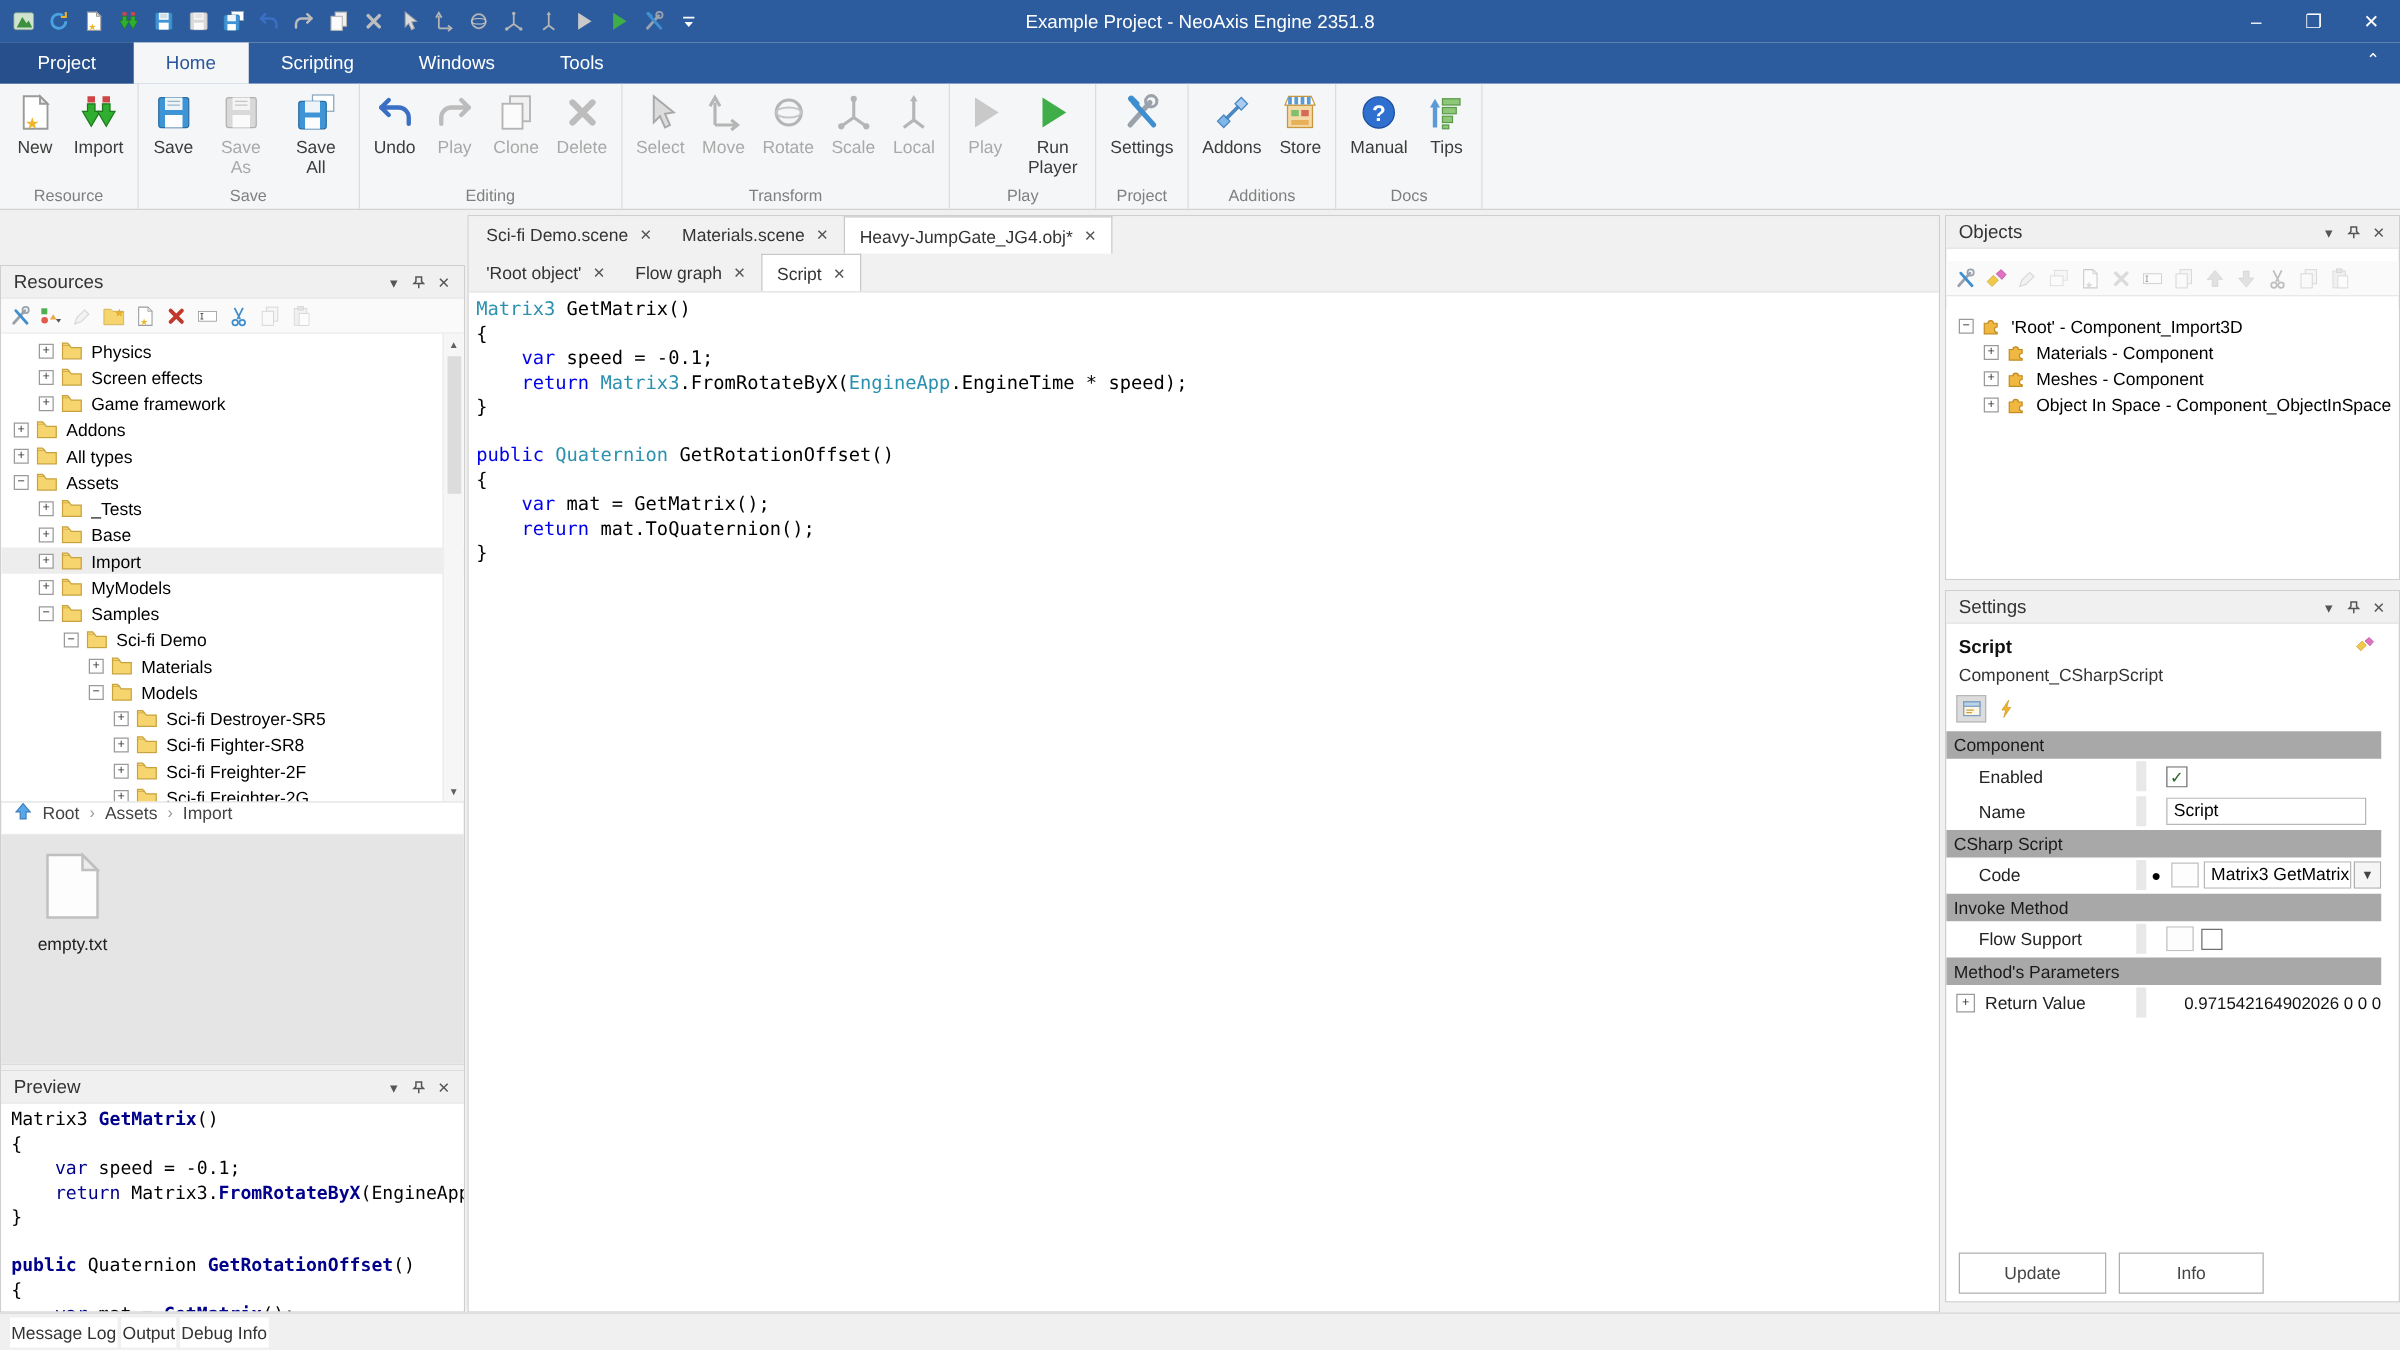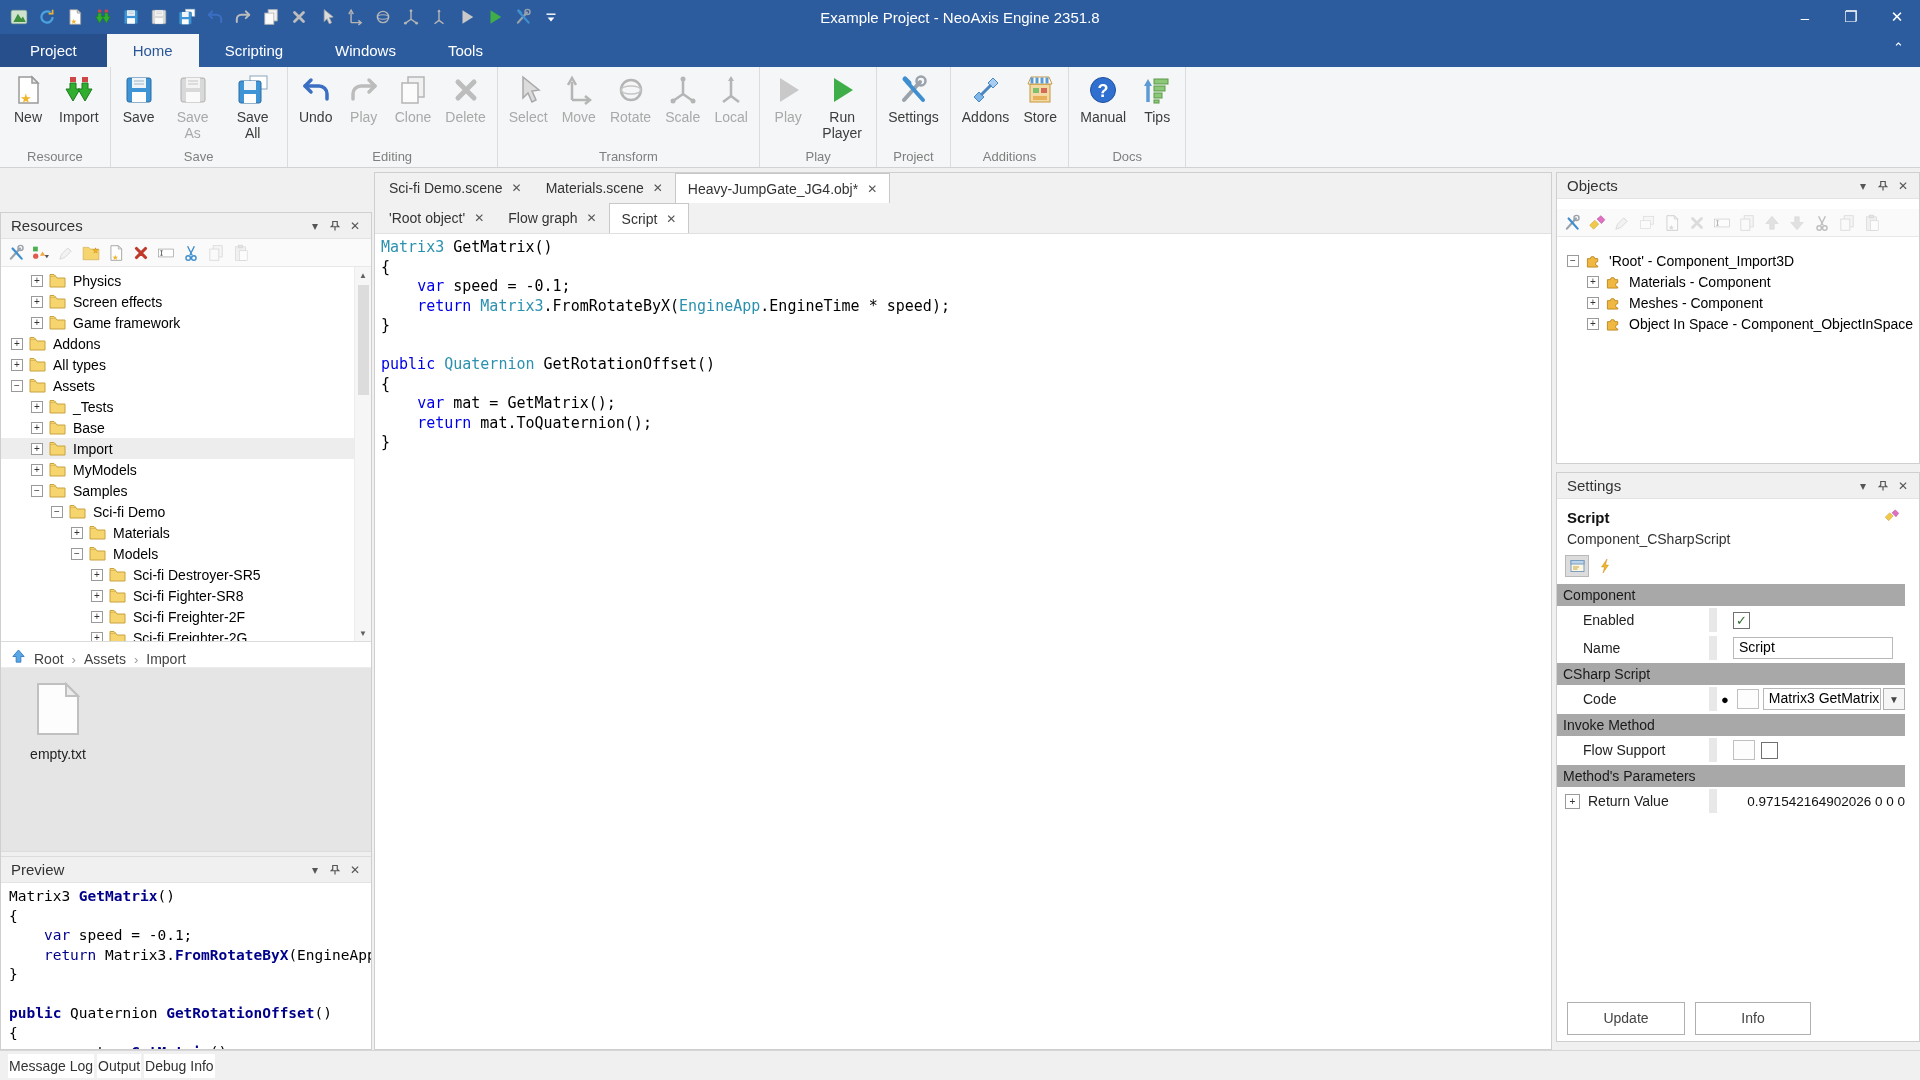--- a/index.html
+++ b/index.html
@@ -49,21 +49,21 @@
   .tree { position:relative; height:374px; overflow:hidden; background:#fff; padding-top:3px; }
   .trow { height:21px; display:flex; align-items:center; font-size:14px; color:#000; white-space:nowrap; }
   .trow.sel { background:#ededed; }
   .expander { width:12px; height:12px; border:1px solid #9a9a9a; background:#fff; font-size:10px; line-height:10px; text-align:center; color:#333; flex:none; margin-right:6px; }
   .tico { width:17px; height:15px; margin-right:7px; flex:none; }
   .tico svg { width:17px; height:15px; }
   .vscroll { position:absolute; right:0; top:0; bottom:0; width:17px; background:#f6f6f6; border-left:1px solid #ececec; display:flex; flex-direction:column; align-items:center; }
   .vscroll .arr { height:16px; font-size:8px; color:#606060; display:flex; align-items:center; }
   .vscroll .thumb { width:11px; height:110px; background:#dcdcdc; margin-top:2px; }
   .vscroll .spacer { flex:1; }
-  .breadcrumb { height:27px; border-top:1px solid #dcdcdc; border-bottom:1px solid #ececec; display:flex; align-items:flex-end; gap:8px; padding:0 10px; font-size:14px; color:#444; }
+  .breadcrumb { height:27px; border-top:1px solid #dcdcdc; border-bottom:1px solid #ececec; display:flex; align-items:flex-start; gap:8px; padding:0 10px; font-size:14px; color:#444; }
   .breadcrumb svg { width:15px; height:15px; }
   .bc-sep { color:#9a9a9a; font-size:13px; }
   .files { flex:1; background:#e5e5e5; padding:14px 0 0 22px; }
   .ftile { width:70px; text-align:center; }
   .ftile svg { width:44px; height:54px; }
   .fname { font-size:14px; color:#222; margin-top:6px; }
   .hsplit { height:6px; background:#f0f0f0; border-top:1px solid #dcdcdc; border-bottom:1px solid #dcdcdc; }
   .preview-code { height:166px; overflow:hidden; padding:4px 0 0 8px; font-family:"DejaVu Sans Mono", monospace; font-size:14.5px; line-height:19px; background:#fff; }
 
   

